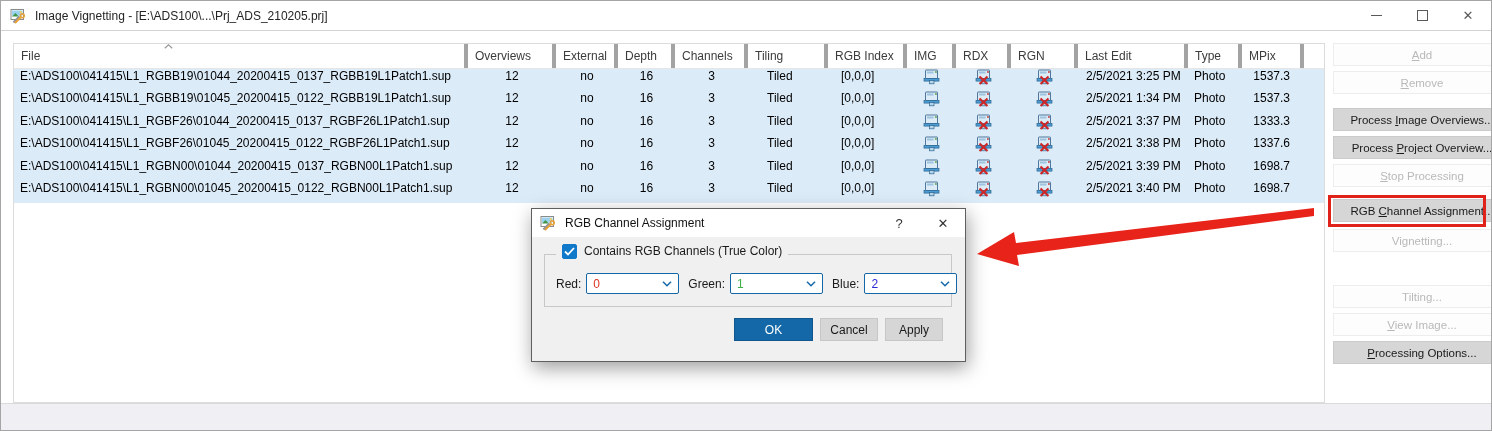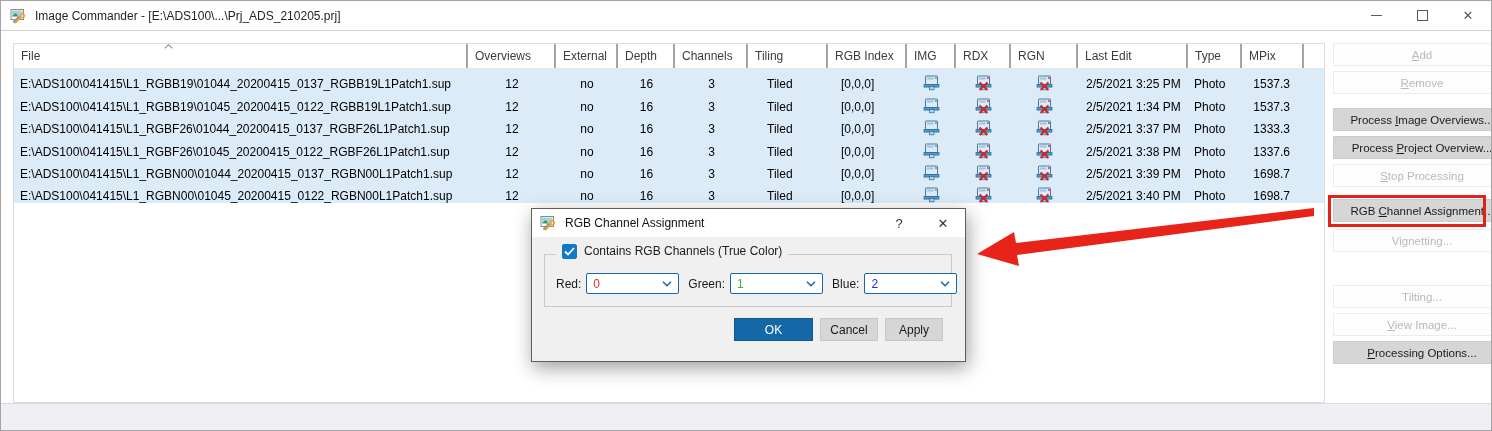--- a/index.html
+++ b/index.html
@@ -15,24 +15,24 @@
   .max-glyph{display:block;width:9px;height:9px;border:1px solid #5a5a5a;}
   .close-glyph{font-size:13px;line-height:1;}
 
   
   .main{position:absolute;top:30px;left:0;right:0;bottom:0;background:#fff;}
   .bottom-strip{position:absolute;left:0;right:0;top:372px;bottom:0;background:#f0f0f4;border-top:1px solid #dadada;}
 
   
   .table-panel{position:absolute;left:12px;top:12px;width:1312px;height:360px;background:#fff;border:1px solid #dcdcdc;box-sizing:border-box;overflow:hidden;}
   .theader{display:flex;height:24px;background:#fff;border-bottom:1px solid #e6e6e6;}
-  .hcell{flex:0 0 auto;display:flex;align-items:center;box-sizing:border-box;padding-left:7px;border-right:2px solid #a3a3a3;font-size:12px;color:#3c3c3c;position:relative;white-space:nowrap;}
+  .hcell{flex:0 0 auto;display:flex;align-items:center;box-sizing:border-box;padding-left:7px;border-right:4px solid #a3a3a3;font-size:12px;color:#3c3c3c;position:relative;white-space:nowrap;}
   .hcell.filler{border-right:none;}
   .sort-arrow{position:absolute;left:150px;top:0px;line-height:0;}
-  .trow{display:flex;height:22.4px;align-items:flex-end;}
+  .trow{display:flex;height:22.4px;align-items:flex-start;}
   .trow.selected{background:#dcebf8;}
   .tcell{flex:0 0 auto;box-sizing:border-box;font-size:12px;color:#000;white-space:nowrap;overflow:hidden;display:flex;align-items:center;}
   .tcell.center{justify-content:center;}
   .tcell.right{justify-content:flex-end;}
   .tcell svg{display:block;}
 
   
   .sbtn{position:absolute;left:1332px;width:178px;height:23px;box-sizing:border-box;display:flex;align-items:center;justify-content:center;font-size:11.5px;cursor:default;white-space:nowrap;}
   .sbtn.enabled{background:#d6d6d6;border:1px solid #cbcbcb;color:#1a1a1a;}
   .sbtn.disabled{background:#fdfdfd;border:1px solid #ededed;color:#b9b9b9;}
@@ -77,21 +77,21 @@
       <svg width="17" height="16" viewBox="0 0 17 16">
           <rect x="1" y="1.5" width="12.5" height="10" fill="#fff" stroke="#8a8a8a"></rect>
           <rect x="2" y="2.5" width="10.5" height="5.2" fill="#9ad2ef"></rect>
           <path d="M2 8.6 L5.5 5 L8.7 8.6 Z" fill="#3f9648"></path>
           <circle cx="10.8" cy="4.2" r="1.1" fill="#f2d15e"></circle>
           <path d="M3.5 14.5 L9.5 8.5" stroke="#8f9296" stroke-width="2.4"></path>
           <path d="M5 15 L11.5 8.5" stroke="#e8a23c" stroke-width="2"></path>
           <circle cx="12.3" cy="7.8" r="1.9" fill="none" stroke="#e8a23c" stroke-width="1.6"></circle>
         </svg>
     </span>
-    <span class="title-text">Image Commander - [E:\ADS100\...\Prj_ADS_210205.prj]</span>
+    <span class="title-text">Image Vignetting - [E:\ADS100\...\Prj_ADS_210205.prj]</span>
     <div class="win-controls">
       <div class="win-btn">
           <span class="min-glyph"></span>
         </div>
       <div class="win-btn">
           <span class="max-glyph"></span>
         </div>
       <div class="win-btn">
           <span class="close-glyph">✕</span>
         </div>

